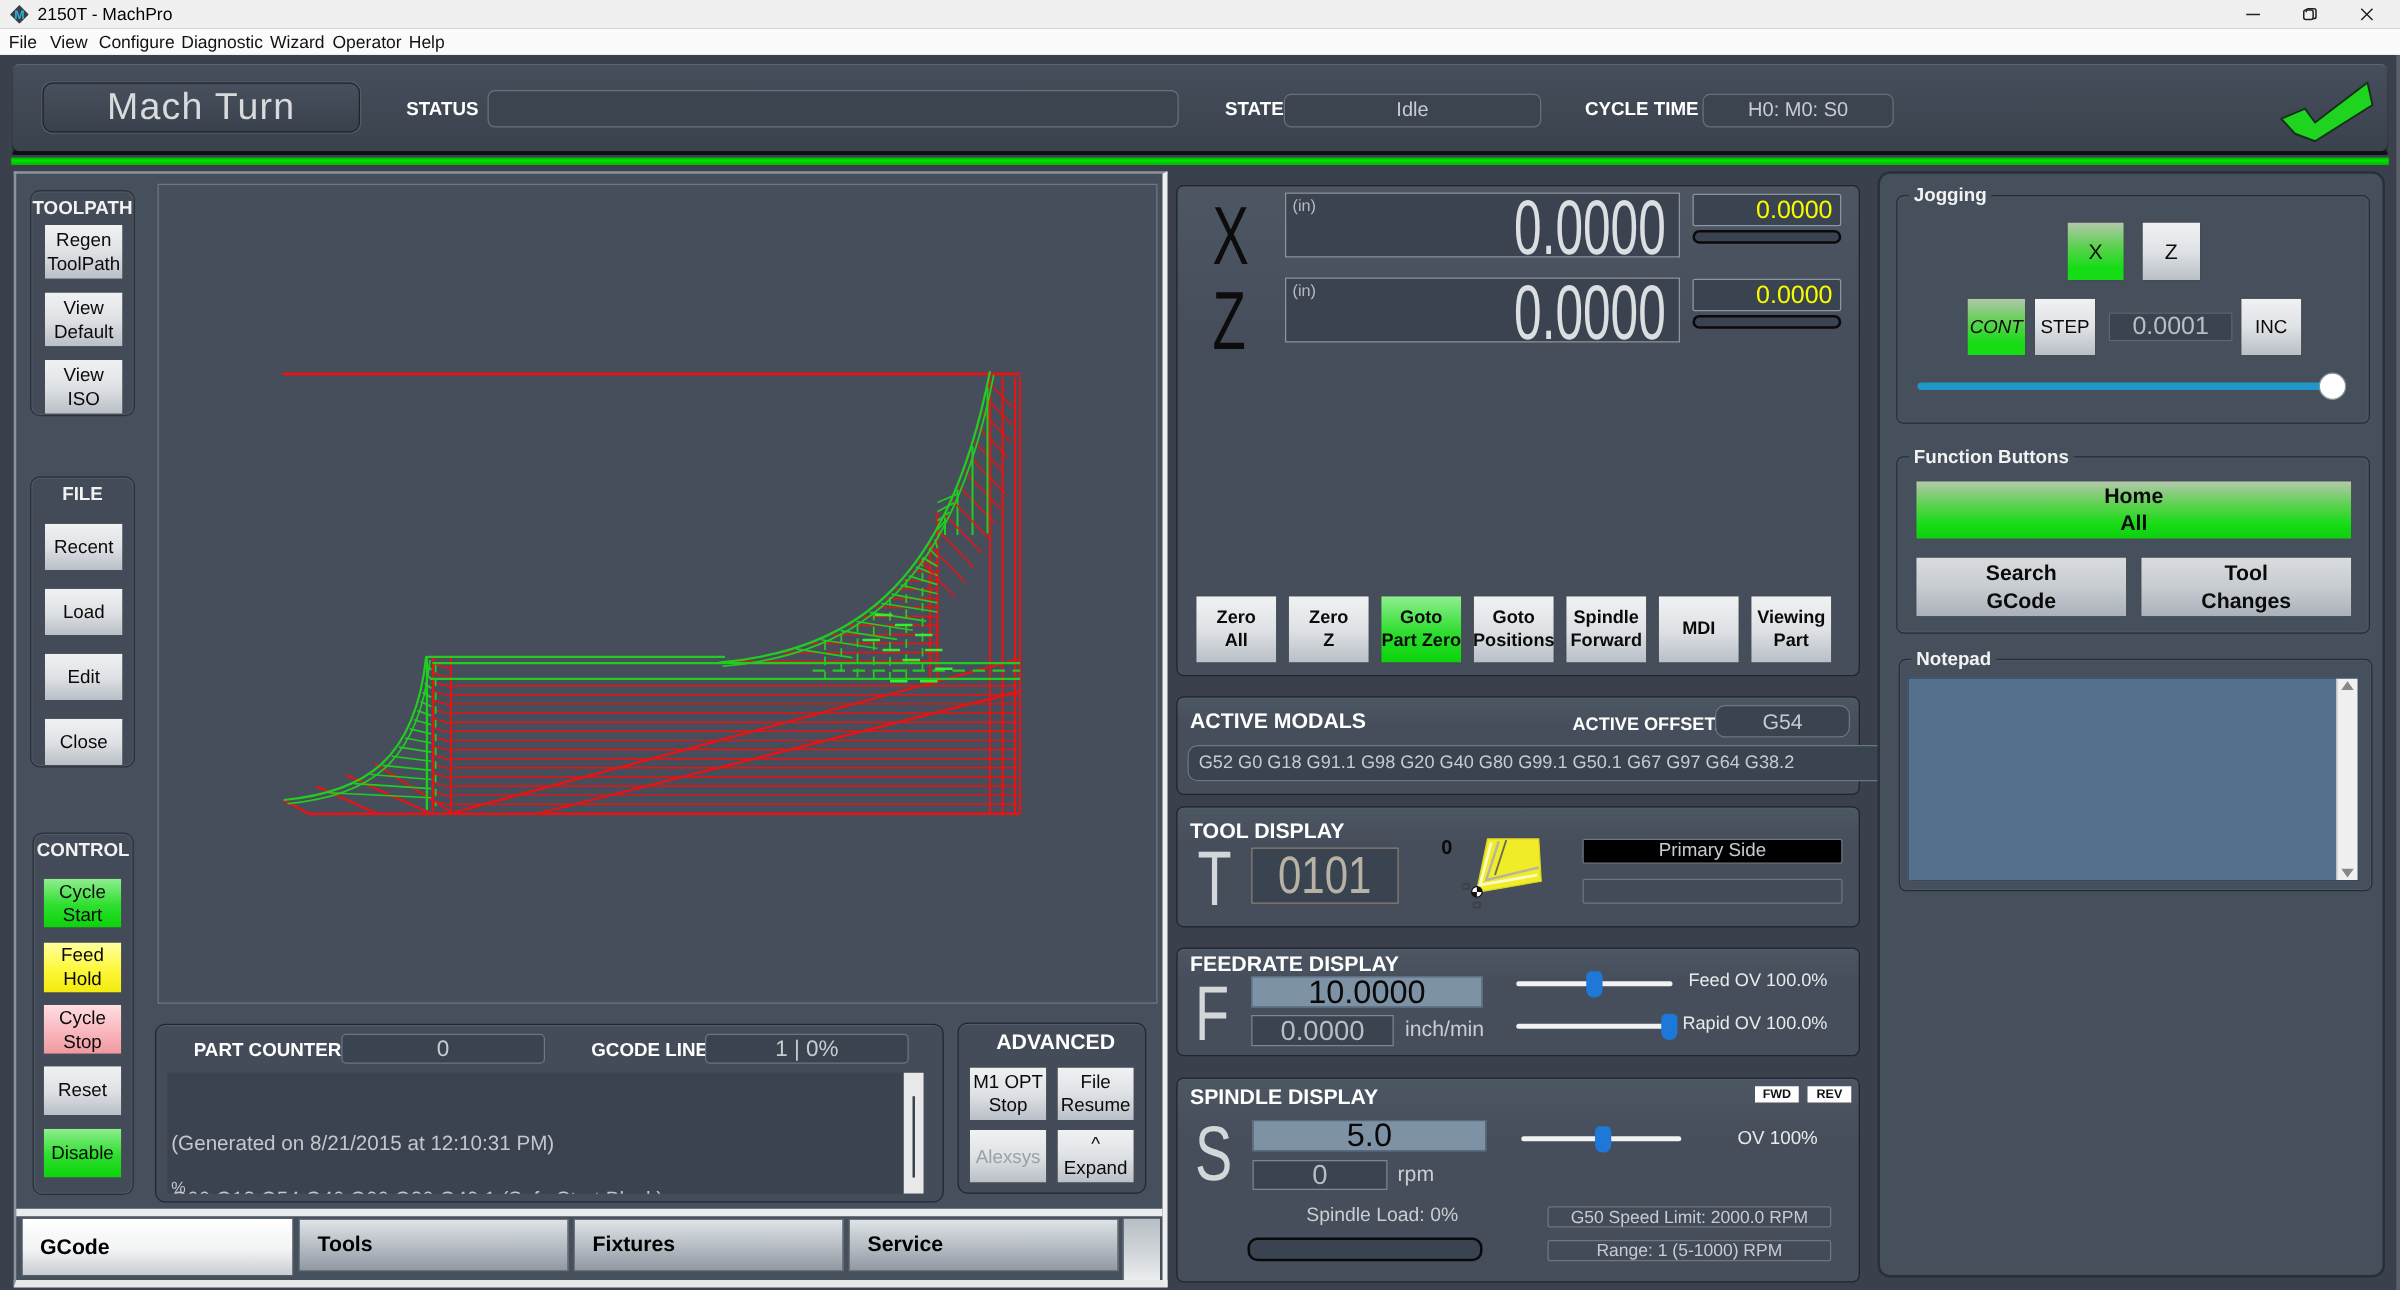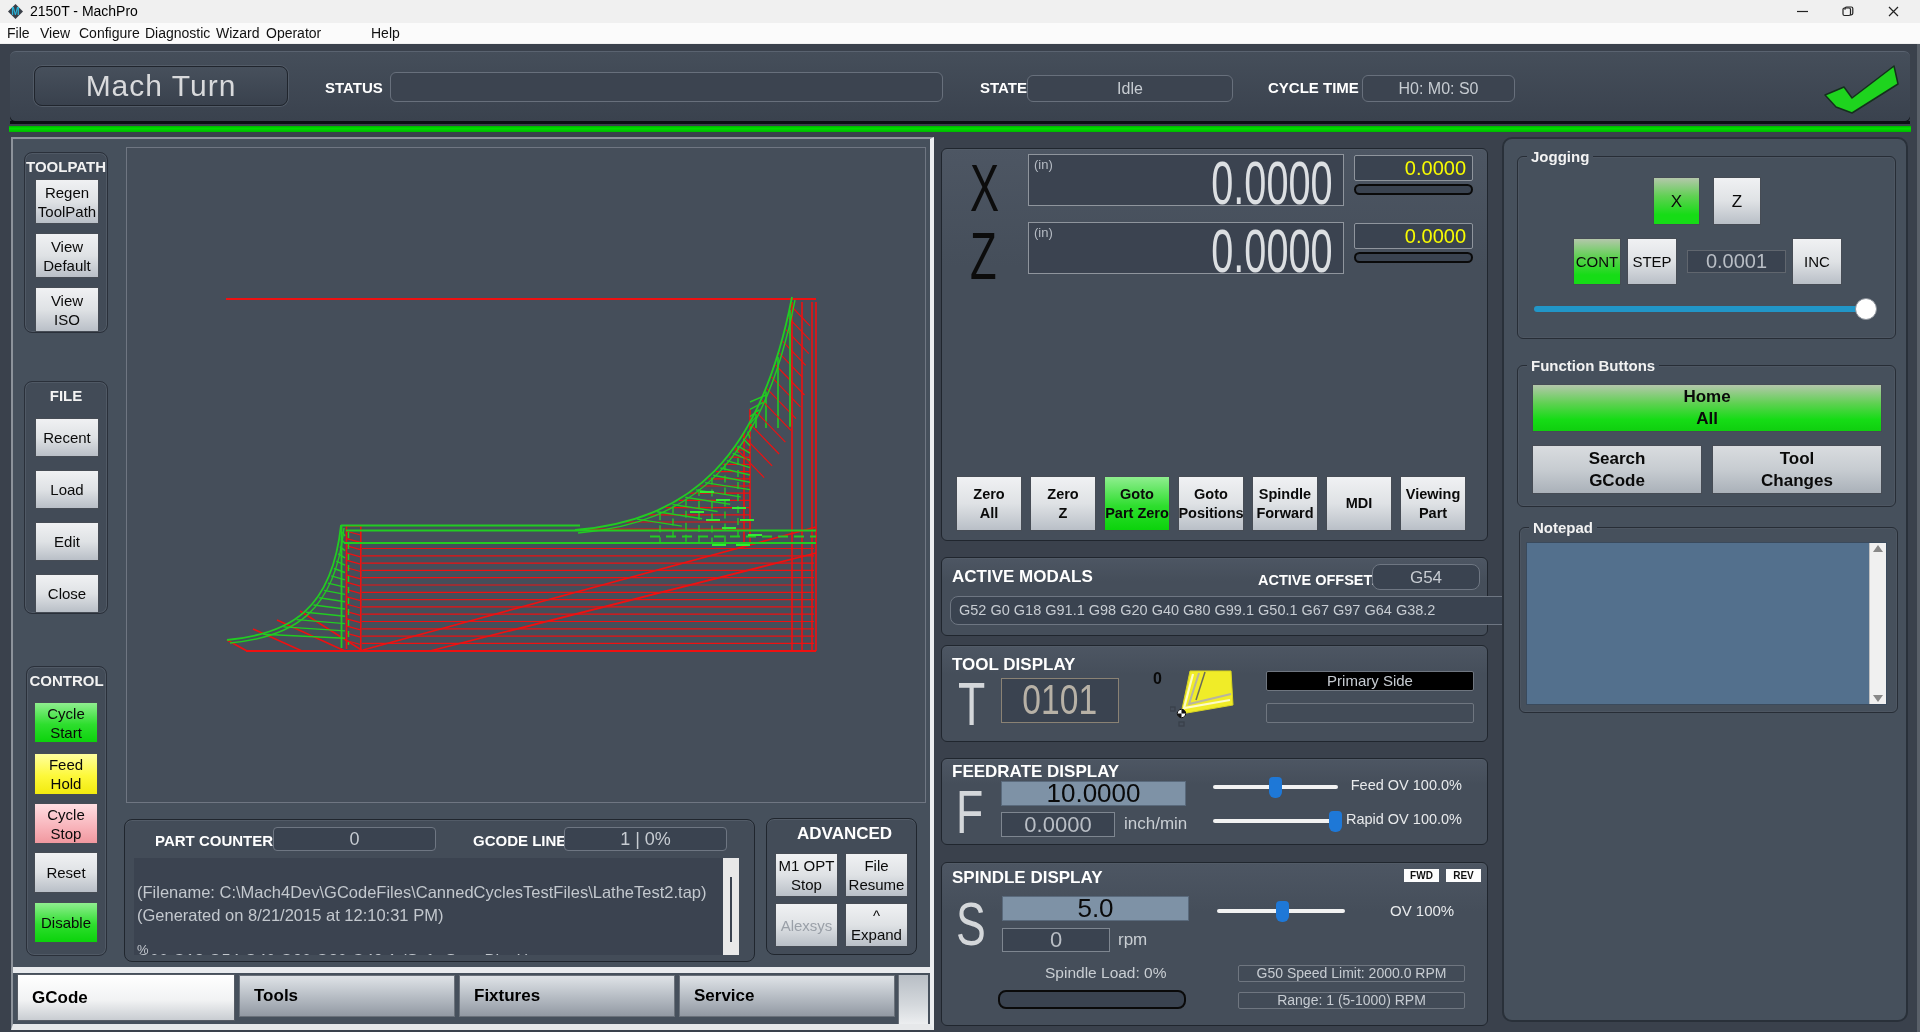--- a/index.html
+++ b/index.html
@@ -48,21 +48,21 @@
  </svg>
 </div>
 
 <div id="menubar">
  <span class="menuitem" style="left:7px;">File</span>
     <span class="menuitem" style="left:40px;">View</span>
     <span class="menuitem" style="left:79px;">Configure</span>
     <span class="menuitem" style="left:145px;">Diagnostic</span>
     <span class="menuitem" style="left:216px;">Wizard</span>
     <span class="menuitem" style="left:266px;">Operator</span>
-    <span class="menuitem" style="left:327px;margin-left:44px;">Help</span>
+    <span class="menuitem" style="left:327px;">Help</span>
 </div>
 
 <div id="header">
  <div id="logo">Mach Turn</div>
  <div class="hlabel" style="left:315px;top:27px;">STATUS</div>
  <div class="hfield" style="left:380px;top:20px;width:553px;height:30px;"></div>
  <div class="hlabel" style="left:970px;top:27px;">STATE</div>
  <div class="hfield" style="left:1017px;top:23px;width:206px;height:27px;line-height:26px;">Idle</div>
  <div class="hlabel" style="left:1258px;top:27px;">CYCLE TIME</div>
  <div class="hfield" style="left:1352px;top:23px;width:153px;height:27px;line-height:26px;">H0: M0: S0</div>
@@ -241,21 +241,20 @@
 <path d="M578,533 C693,523 763,463 795,300" fill="none" stroke="#22cc22" stroke-width="1.4"></path>
 </svg>
 </div>
 
 <div class="panel" style="left:124px;top:819px;width:631px;height:143px;background:#434c58;border-radius:8px;"></div>
 <div class="hlabel" style="left:155px;top:832px;">PART COUNTER:</div>
 <div class="fld" style="left:273px;top:827px;width:163px;height:24px;line-height:23px;font-size:18px;">0</div>
 <div class="hlabel" style="left:473px;top:832px;">GCODE LINE:</div>
 <div class="fld" style="left:564px;top:827px;width:163px;height:24px;line-height:23px;font-size:18px;">1 | 0%</div>
 <div class="abs" style="left:134px;top:858px;width:605px;height:97px;background:#3b4350;overflow:hidden;">
-  <div style="position:absolute;left:3px;top:25px;color:#c3c8ce;font-size:16.5px;white-space:nowrap;">(Filename: C:\Mach4Dev\GCodeFiles\CannedCyclesTestFiles\LatheTest2.tap)</div>
   <div style="position:absolute;left:3px;top:48px;color:#c3c8ce;font-size:16.5px;white-space:nowrap;">(Generated on 8/21/2015 at 12:10:31 PM)</div>
   <div style="position:absolute;left:3px;top:84px;color:#c3c8ce;font-size:13px;">%</div>
   <div style="position:absolute;left:3px;top:93px;color:#c3c8ce;font-size:16.5px;white-space:nowrap;">G00 G18 G54 G40 G90 G80 G49.1 (Safe Start Block)</div>
   <div style="position:absolute;left:589px;top:0;width:16px;height:97px;background:#e8e8e8;">
     <div style="position:absolute;left:7px;top:19px;width:2px;height:65px;background:#3b4350;"></div>
   </div>
 </div>
 
 <div class="panel" style="left:766px;top:818px;width:151px;height:137px;background:#434c58;border-radius:8px;"></div>
 <div class="ptitle" style="left:797px;top:824px;">ADVANCED</div>
@@ -348,21 +347,21 @@
 <div class="abs" style="left:1045px;top:964px;color:#c9ced3;font-size:15.5px;">Spindle Load: 0%</div>
 <div class="fld" style="left:1238px;top:965px;width:227px;height:17px;background:#424b57;border:1px solid #6f7680;border-radius:2px;font-size:14px;line-height:15px;">G50 Speed Limit: 2000.0 RPM</div>
 <div class="abs" style="left:998px;top:990px;width:188px;height:19px;background:#3a4350;border:2px solid #0a0a0a;border-radius:8px;"></div>
 <div class="fld" style="left:1238px;top:992px;width:227px;height:17px;background:#424b57;border:1px solid #6f7680;border-radius:2px;font-size:14px;line-height:15px;">Range: 1 (5-1000) RPM</div>
 
 <div class="abs" style="left:1502px;top:137px;width:406px;height:885px;background:#46505c;border:2px solid #293039;border-radius:10px;"></div>
 <div class="fieldset" style="left:1517px;top:156px;width:379px;height:183px;"></div>
 <div class="fslegend" style="left:1527px;top:148px;">Jogging</div>
 <div class="btn" style="left:1653px;top:177px;width:47px;height:48px;background:linear-gradient(180deg,#b4c7ab 0%,#5fd152 40%,#16dc16 80%);font-size:17px;">X</div>
 <div class="btn" style="left:1713px;top:177px;width:48px;height:48px;font-size:17px;">Z</div>
-<div class="btn" style="left:1573px;top:238px;width:48px;height:47px;background:linear-gradient(180deg,#b4c7ab 0%,#5fd152 40%,#16dc16 80%);font-size:15px;">CONT</div>
+<div class="btn" style="left:1573px;top:238px;width:48px;height:47px;background:linear-gradient(180deg,#b4c7ab 0%,#5fd152 40%,#16dc16 80%);font-size:15px;font-style:italic;">CONT</div>
 <div class="btn" style="left:1627px;top:238px;width:50px;height:47px;font-size:15px;">STEP</div>
 <div class="abs" style="left:1687px;top:250px;width:99px;height:23px;background:#3a4350;border:1px solid #60666e;color:#b9bec5;font-size:20px;line-height:21px;text-align:center;">0.0001</div>
 <div class="btn" style="left:1792px;top:238px;width:50px;height:47px;font-size:15px;">INC</div>
 <div class="abs" style="left:1534px;top:306px;width:334px;height:6px;background:#2196c8;border-radius:3px;"></div>
 <div class="abs" style="left:1855px;top:298px;width:22px;height:22px;background:#fff;border:1px solid #8a9098;border-radius:50%;"></div>
 <div class="fieldset" style="left:1517px;top:365px;width:379px;height:142px;"></div>
 <div class="fslegend" style="left:1527px;top:357px;">Function Buttons</div>
 <div class="btn btn-bold btn-green" style="left:1532px;top:384px;width:350px;height:48px;font-size:17px;line-height:22px;">Home<br>All</div>
 <div class="btn btn-bold" style="left:1532px;top:445px;width:170px;height:49px;font-size:17px;line-height:22px;background:linear-gradient(180deg,#d9dcdf 0%,#c7ccd1 50%,#aab1b9 100%);">Search<br>GCode</div>
 <div class="btn btn-bold" style="left:1712px;top:445px;width:170px;height:49px;font-size:17px;line-height:22px;background:linear-gradient(180deg,#d9dcdf 0%,#c7ccd1 50%,#aab1b9 100%);">Tool<br>Changes</div>

